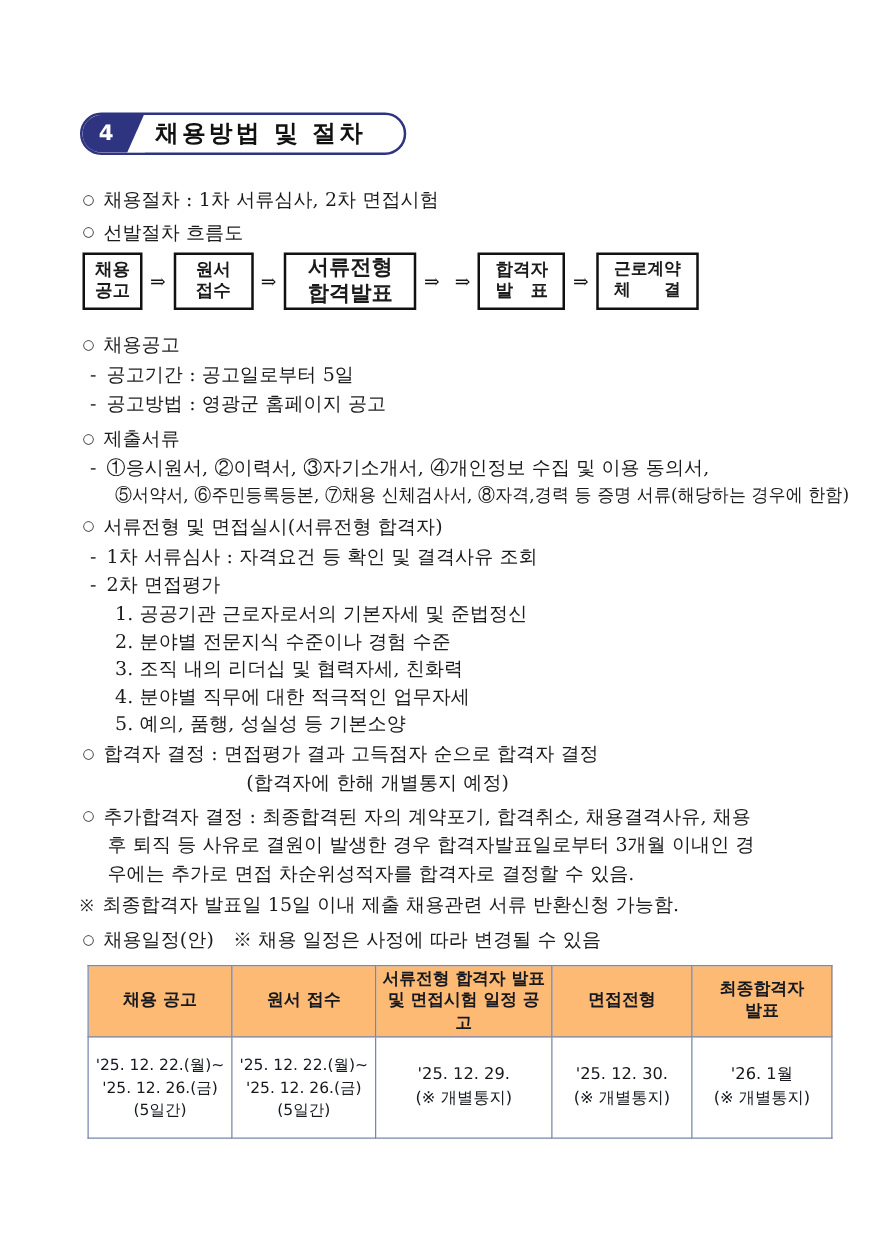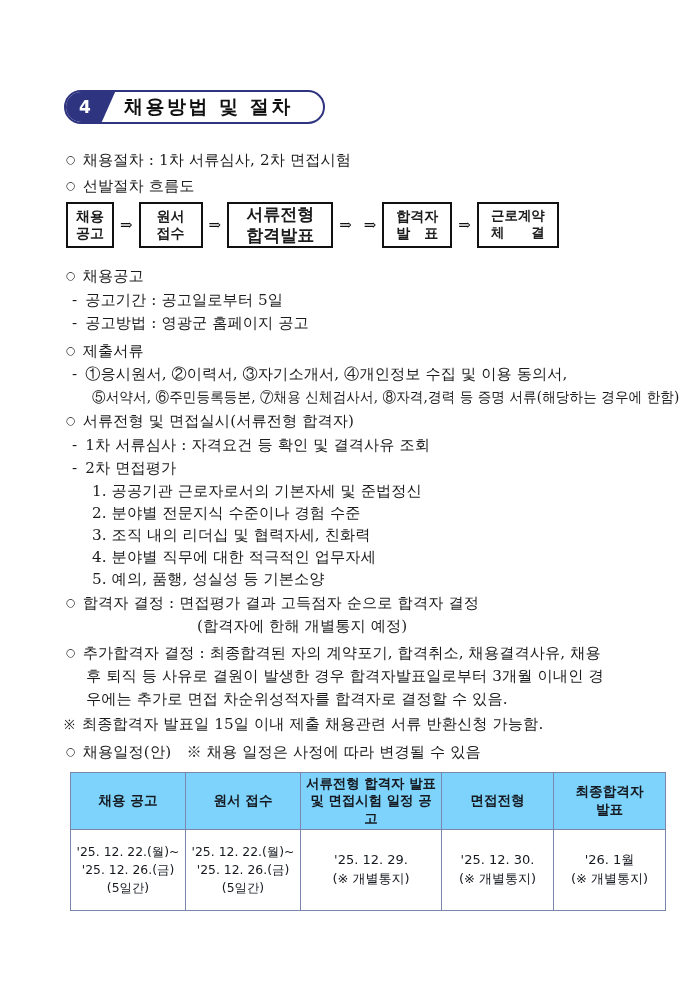--- a/index.html
+++ b/index.html
@@ -152,21 +152,21 @@
     table-layout: fixed;
   }
   .sched-table th,
   .sched-table td {
     border: 1.5px solid #7a86ad;
     text-align: center;
     vertical-align: middle;
     font-family: "DejaVu Sans", "Liberation Sans", sans-serif;
   }
   .sched-table th {
-    background: #7dd3fc;
+    background: #fdba74;
     font-weight: bold;
     font-size: 13.6px;
     height: 48px;
     line-height: 1.3;
     padding: 2px 3px;
     color: #15191f;
   }
   .sched-table td {
     background: #ffffff;
     font-size: 13px;

